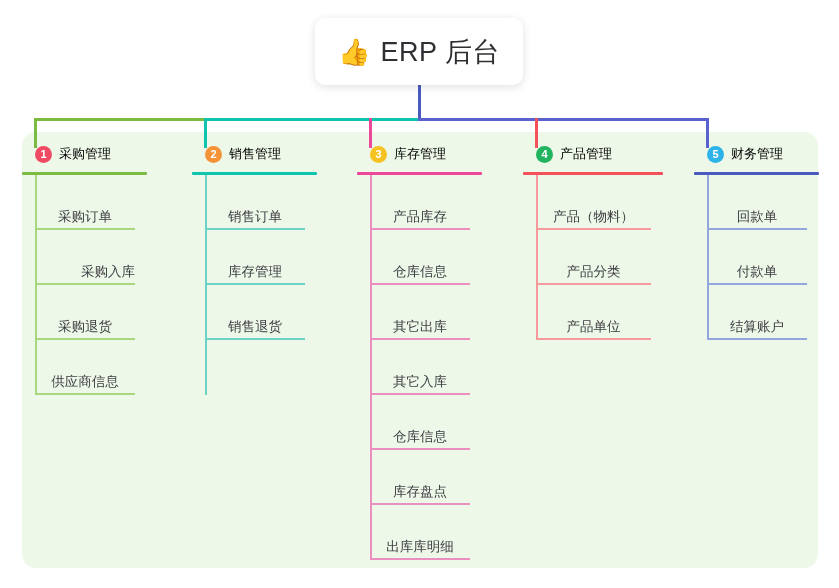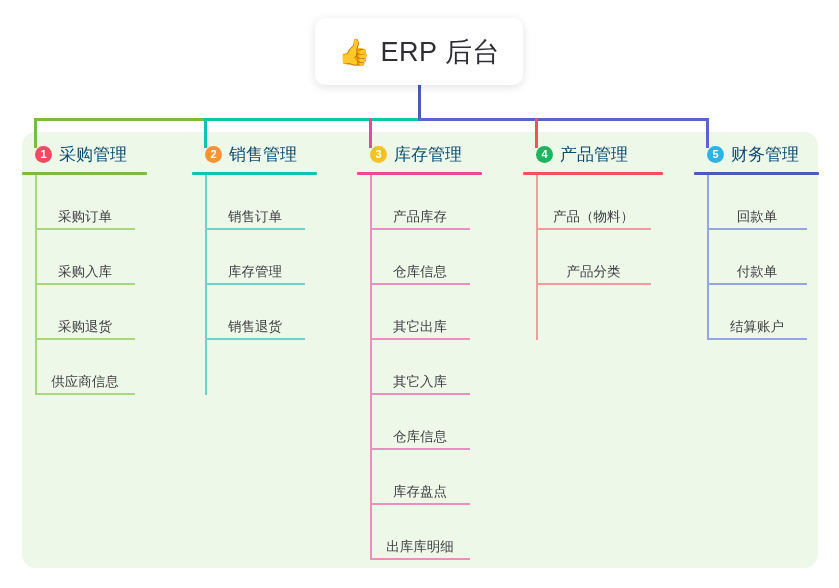--- a/index.html
+++ b/index.html
@@ -82,22 +82,22 @@
     height: 17px;
     border-radius: 50%;
     color: #ffffff;
     font-size: 11px;
     line-height: 17px;
     text-align: center;
     font-weight: 600;
     flex: 0 0 auto;
   }
   .col-title {
-    font-size: 17px;
-    color: #0c4a6e;
+    font-size: 13px;
+    color: #000000;
     white-space: nowrap;
     font-weight: 400;
     font-family: Liberation Serif, serif;
   }
   .col-underline {
     height: 3px;
     border-radius: 1px;
     margin-top: 4px;
   }
 
@@ -164,21 +164,21 @@
         <span class="badge" style="background: rgb(239, 76, 100);">1</span>
         <span class="col-title">采购管理</span>
       </div>
       <div class="col-underline" style="background: rgb(124, 187, 66); width: 125px;"></div>
       <div class="items">
         <div class="spine" style="background: rgb(168, 215, 126); height: 220px;"></div>
         <div class="item" style="width: 100px;">
           <span class="label">采购订单</span>
           <div class="underline" style="background: rgb(168, 215, 126);"></div>
         </div>
-        <div class="item" style="width: 100px;">
+        <div class="item" style="width: 100px; justify-content: flex-end;">
           <span class="label">采购入库</span>
           <div class="underline" style="background: rgb(168, 215, 126);"></div>
         </div>
         <div class="item" style="width: 100px;">
           <span class="label">采购退货</span>
           <div class="underline" style="background: rgb(168, 215, 126);"></div>
         </div>
         <div class="item" style="width: 100px;">
           <span class="label">供应商信息</span>
           <div class="underline" style="background: rgb(168, 215, 126);"></div>
@@ -254,20 +254,24 @@
       <div class="items">
         <div class="spine" style="background: rgb(247, 154, 157); height: 165px;"></div>
         <div class="item" style="width: 115px; text-align: center;">
           <span class="label">产品（物料）</span>
           <div class="underline" style="background: rgb(247, 154, 157);"></div>
         </div>
         <div class="item" style="width: 115px;">
           <span class="label">产品分类</span>
           <div class="underline" style="background: rgb(247, 154, 157);"></div>
         </div>
+        <div class="item" style="width: 115px;">
+          <span class="label">产品单位</span>
+          <div class="underline" style="background: rgb(247, 154, 157);"></div>
+        </div>
       </div>
     </div>
     <div class="column" style="left: 694px; width: 125px;">
       <div class="col-head">
         <span class="badge" style="background: rgb(44, 179, 232);">5</span>
         <span class="col-title">财务管理</span>
       </div>
       <div class="col-underline" style="background: rgb(74, 91, 192); width: 125px;"></div>
       <div class="items">
         <div class="spine" style="background: rgb(147, 166, 221); height: 165px;"></div>

